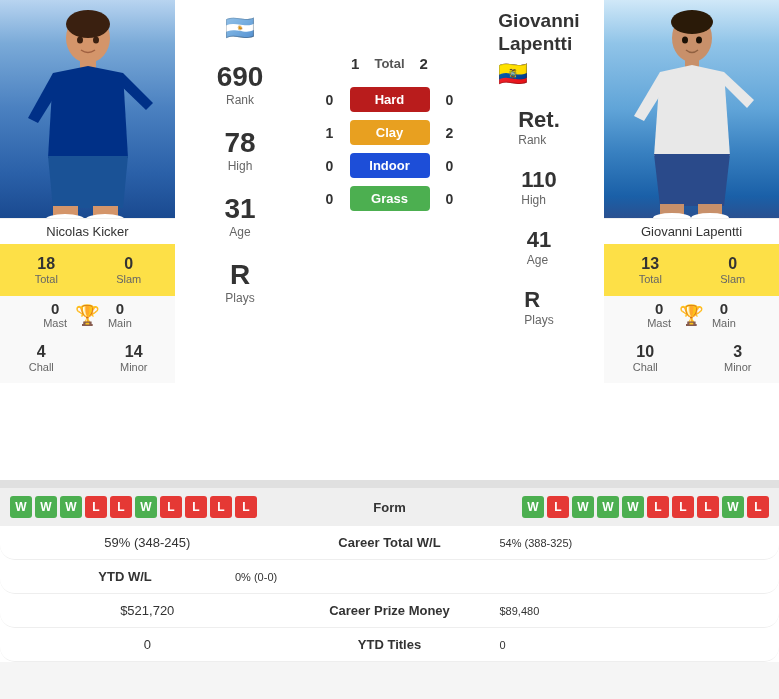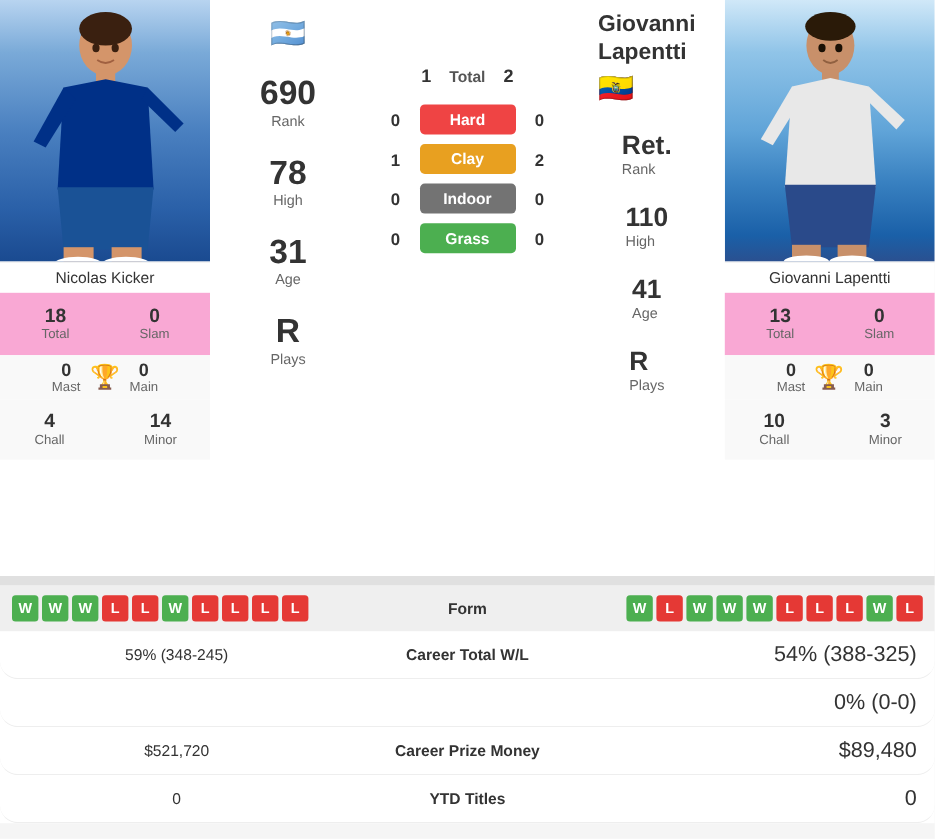--- a/index.html
+++ b/index.html
@@ -20,23 +20,23 @@
     .surface-badge {
       width: 80px;
       text-align: center;
       padding: 5px 10px;
       border-radius: 4px;
       color: #fff;
       font-weight: bold;
       font-size: 13px;
     }
 
-    .surface-hard { background: #ef4444; }
+    .surface-hard { background: #b91c1c; }
     .surface-clay { background: #e8a020; }
-    .surface-indoor { background: #737373; }
+    .surface-indoor { background: #1d4ed8; }
     .surface-grass { background: #4caf50; }
 
     .form-badge {
       width: 22px;
       height: 22px;
       border-radius: 3px;
       display: flex;
       align-items: center;
       justify-content: center;
       font-weight: bold;
@@ -134,21 +134,21 @@
       color: #333;
       border-top: 1px solid #f0f0f0;
     }
 
     
     .under-stats {
       display: flex;
       flex-wrap: wrap;
       justify-content: flex-end;
       padding: 5px;
-      background: #f9a8d4;
+      background: #fde047;
       gap: 0;
     }
 
     .mini-stat {
       width: 50%;
       text-align: center;
       padding: 6px 2px;
     }
 
     .mini-stat .mv {
@@ -291,22 +291,22 @@
     .data-center {
       width: 220px;
       text-align: center;
       font-weight: bold;
       font-size: 13px;
       flex-shrink: 0;
     }
 
     .data-right {
       flex: 1;
-      text-align: right;
-      font-size: 18px;
+      text-align: left;
+      font-size: 11px;
     }
   </style>
 </head>
 <body>
 
 <div class="main-container">
 
   <div class="comparison-block">
 
     <div class="col-photo-left">
@@ -560,20 +560,21 @@
       </div>
   </div>
 
   <div class="data-row">
     <div class="data-left">59% (348-245)</div>
     <div class="data-center">Career Total W/L</div>
     <div class="data-right">54% (388-325)</div>
   </div>
 
   <div class="data-row">
+    <div class="data-center">YTD W/L</div>
     <div class="data-right">0% (0-0)</div>
   </div>
 
   <div class="data-row">
     <div class="data-left">$521,720</div>
     <div class="data-center">Career Prize Money</div>
     <div class="data-right">$89,480</div>
   </div>
 
   <div class="data-row">

